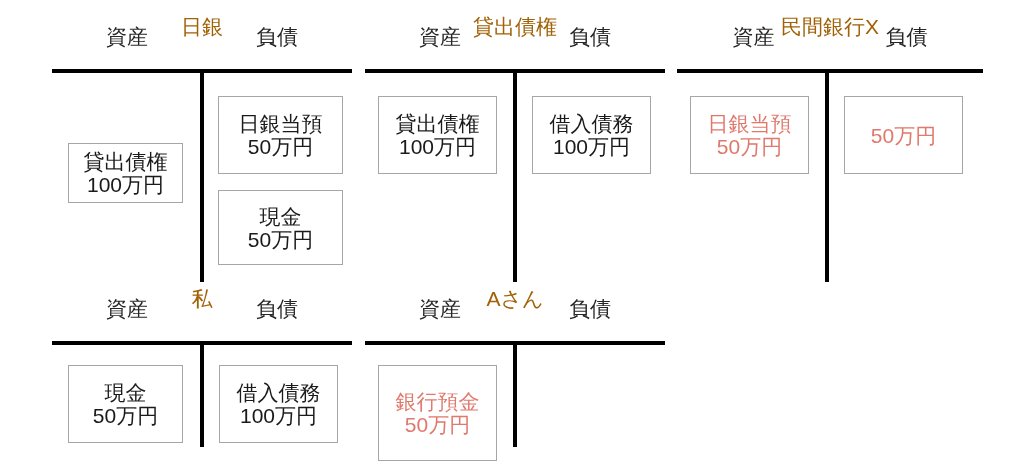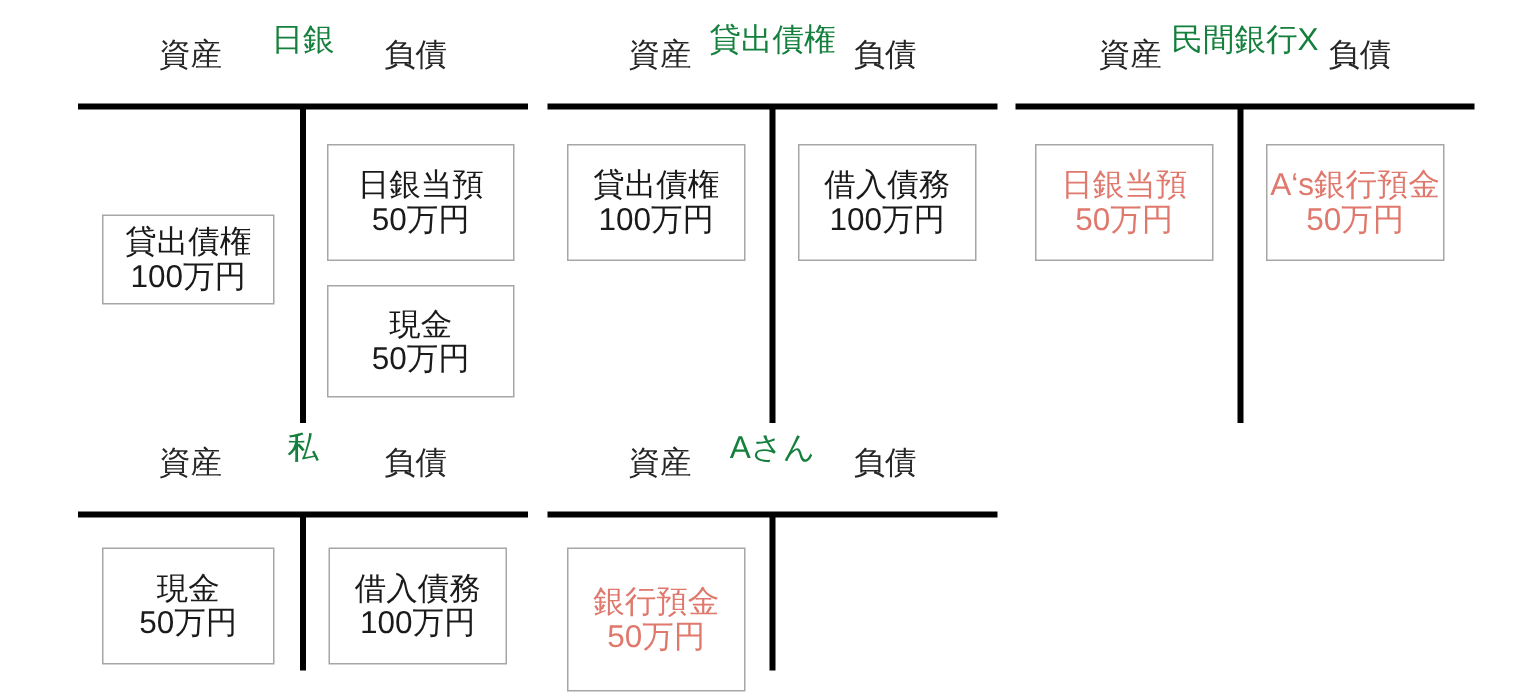--- a/index.html
+++ b/index.html
@@ -21,21 +21,21 @@
     position: absolute;
   }
 
   .t-title {
     position: absolute;
     top: 0;
     width: 100%;
     text-align: center;
     font-size: 21px;
     line-height: 25px;
-    color: #15803d;
+    color: #a16207;
     white-space: nowrap;
   }
 
   .t-colhead {
     position: absolute;
     top: 10px;
     font-size: 21px;
     line-height: 25px;
     color: #262626;
     text-align: center;
@@ -141,21 +141,20 @@
   <div class="t-colhead liabs">負債</div>
   <div class="t-hrule"></div>
   <div class="t-vrule" style="left:148px;height:211px;"></div>
 
   <div class="item-box red" style="left:13px;top:82px;width:119px;height:78px;">
     <span class="item-label">日銀当預</span>
     <span class="item-value">50万円</span>
   </div>
 
   <div class="item-box red" style="left:167px;top:82px;width:119px;height:78px;">
-    <span class="item-label">A‘s銀行預金</span>
     <span class="item-value">50万円</span>
   </div>
 </div>
 
 <div class="t-account" id="acct-me">
   <div class="t-title">私</div>
   <div class="t-colhead assets">資産</div>
   <div class="t-colhead liabs">負債</div>
   <div class="t-hrule"></div>
   <div class="t-vrule" style="left:148px;height:104px;"></div>

